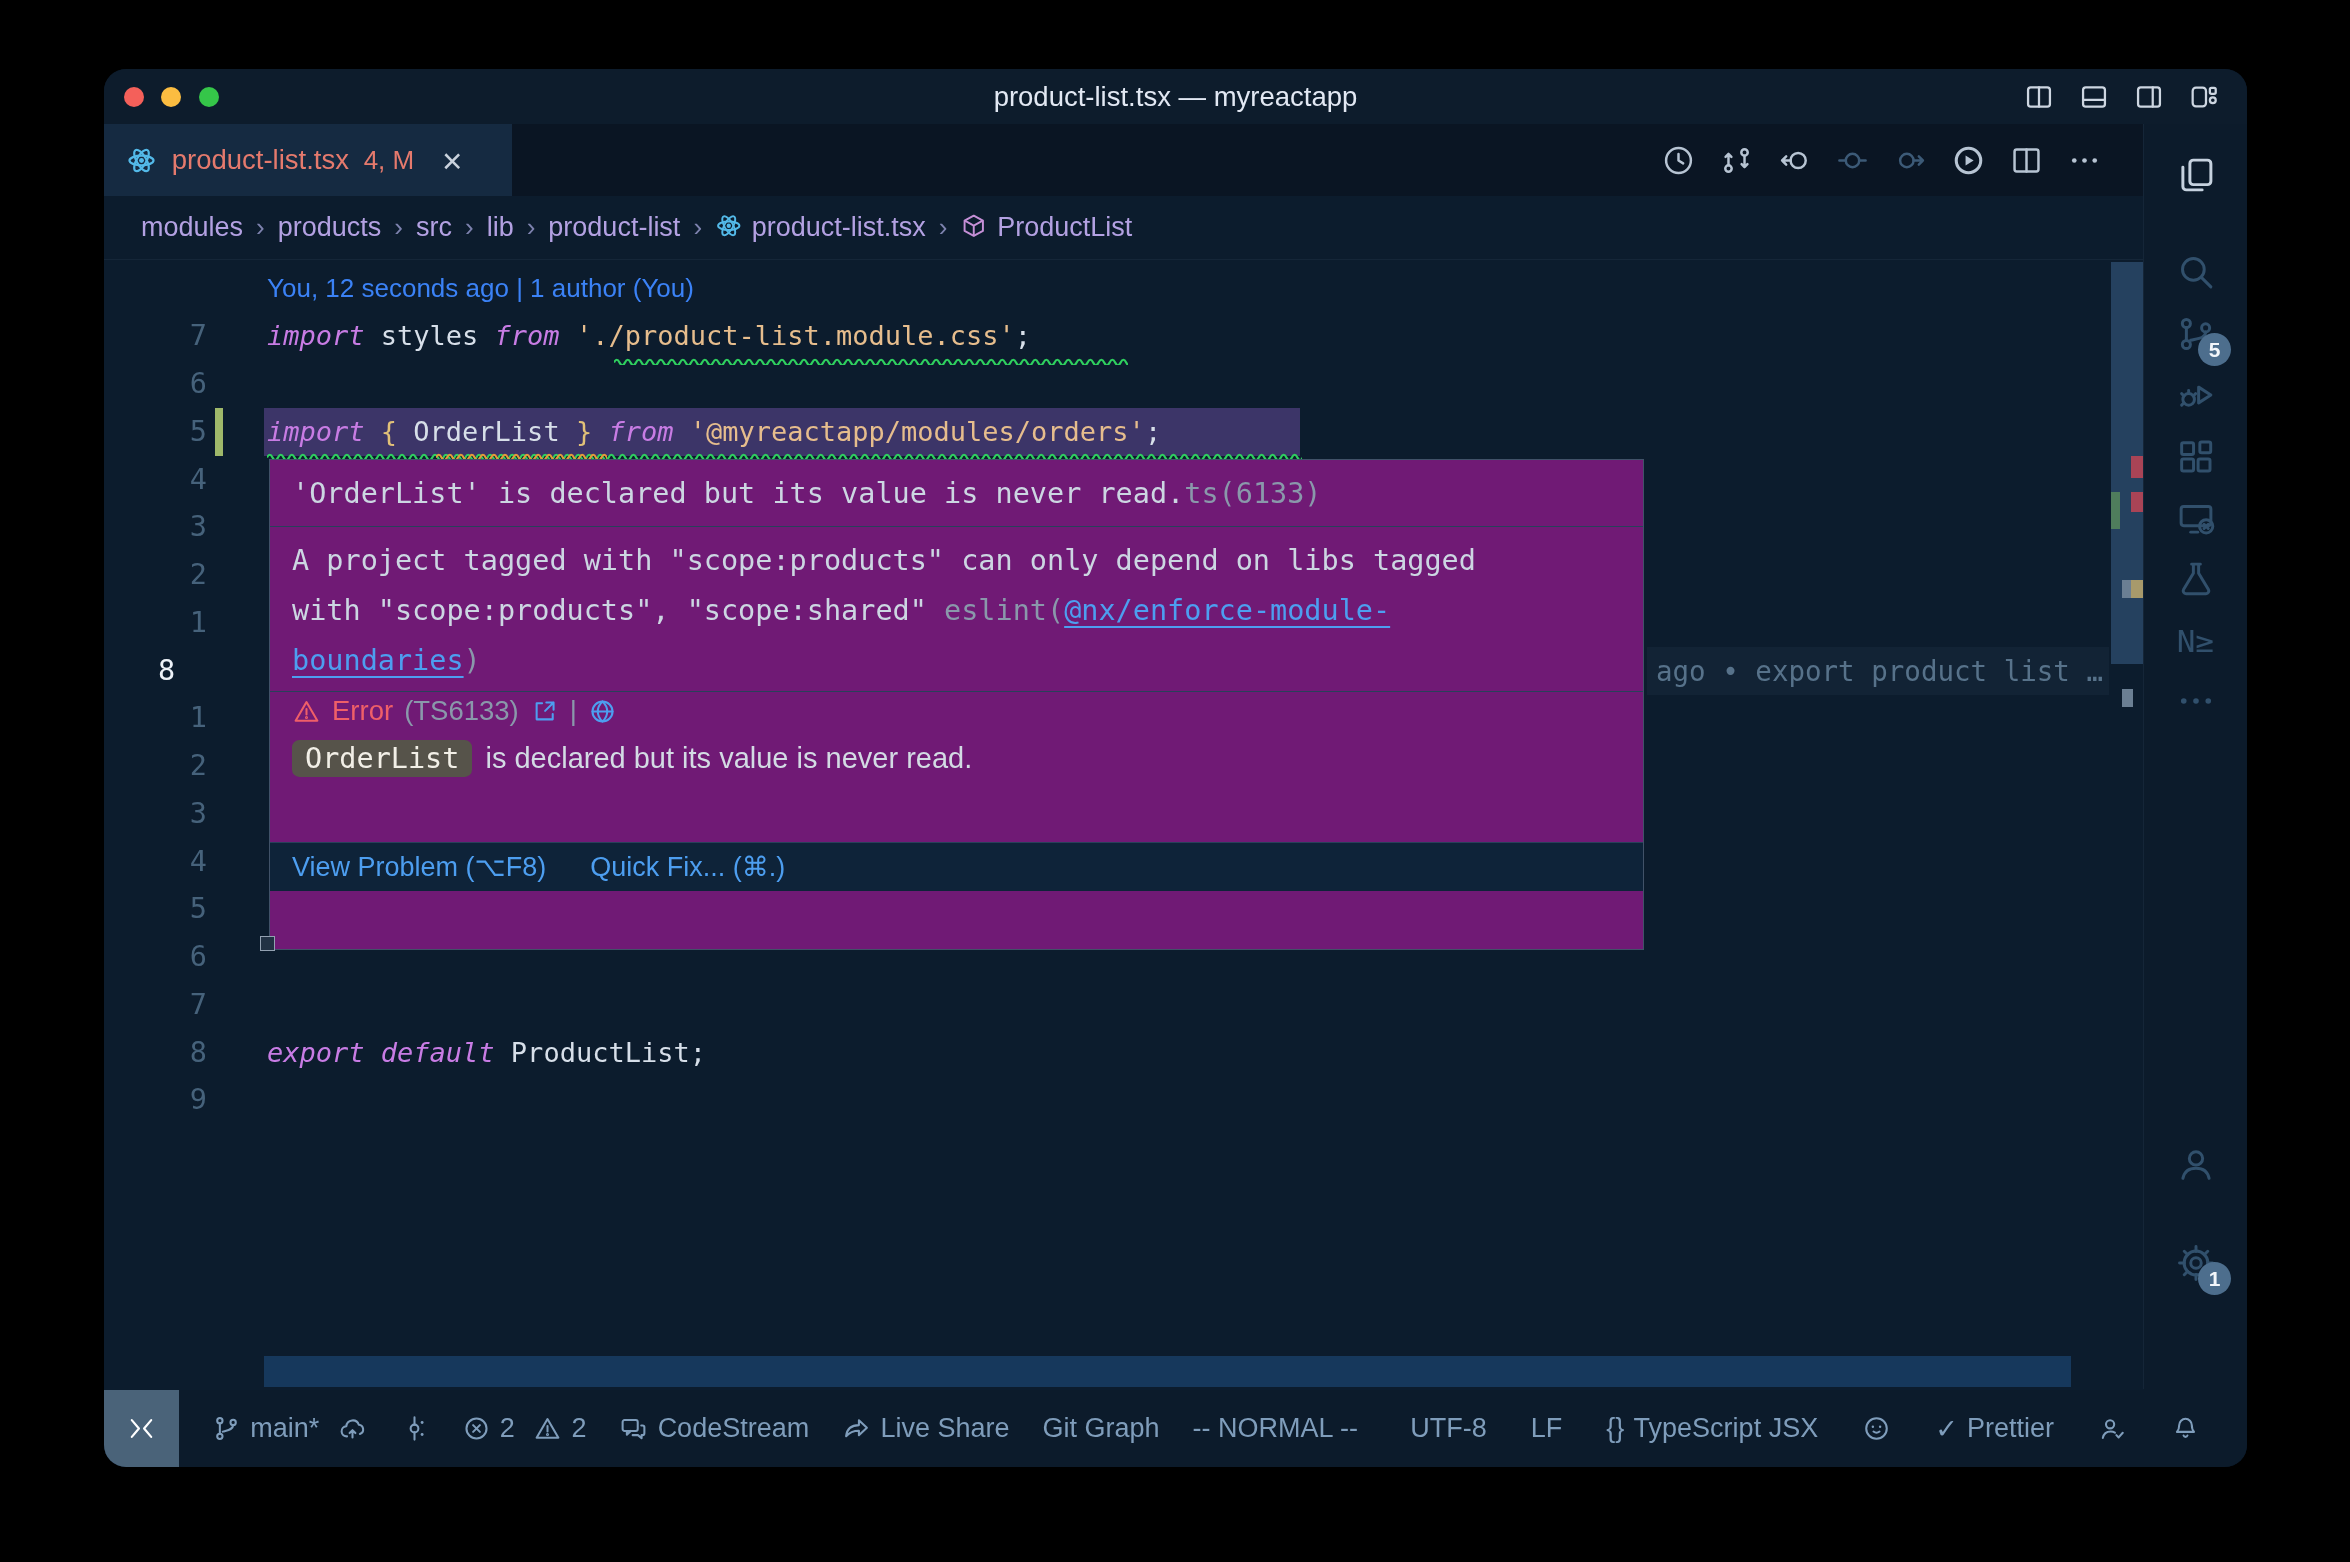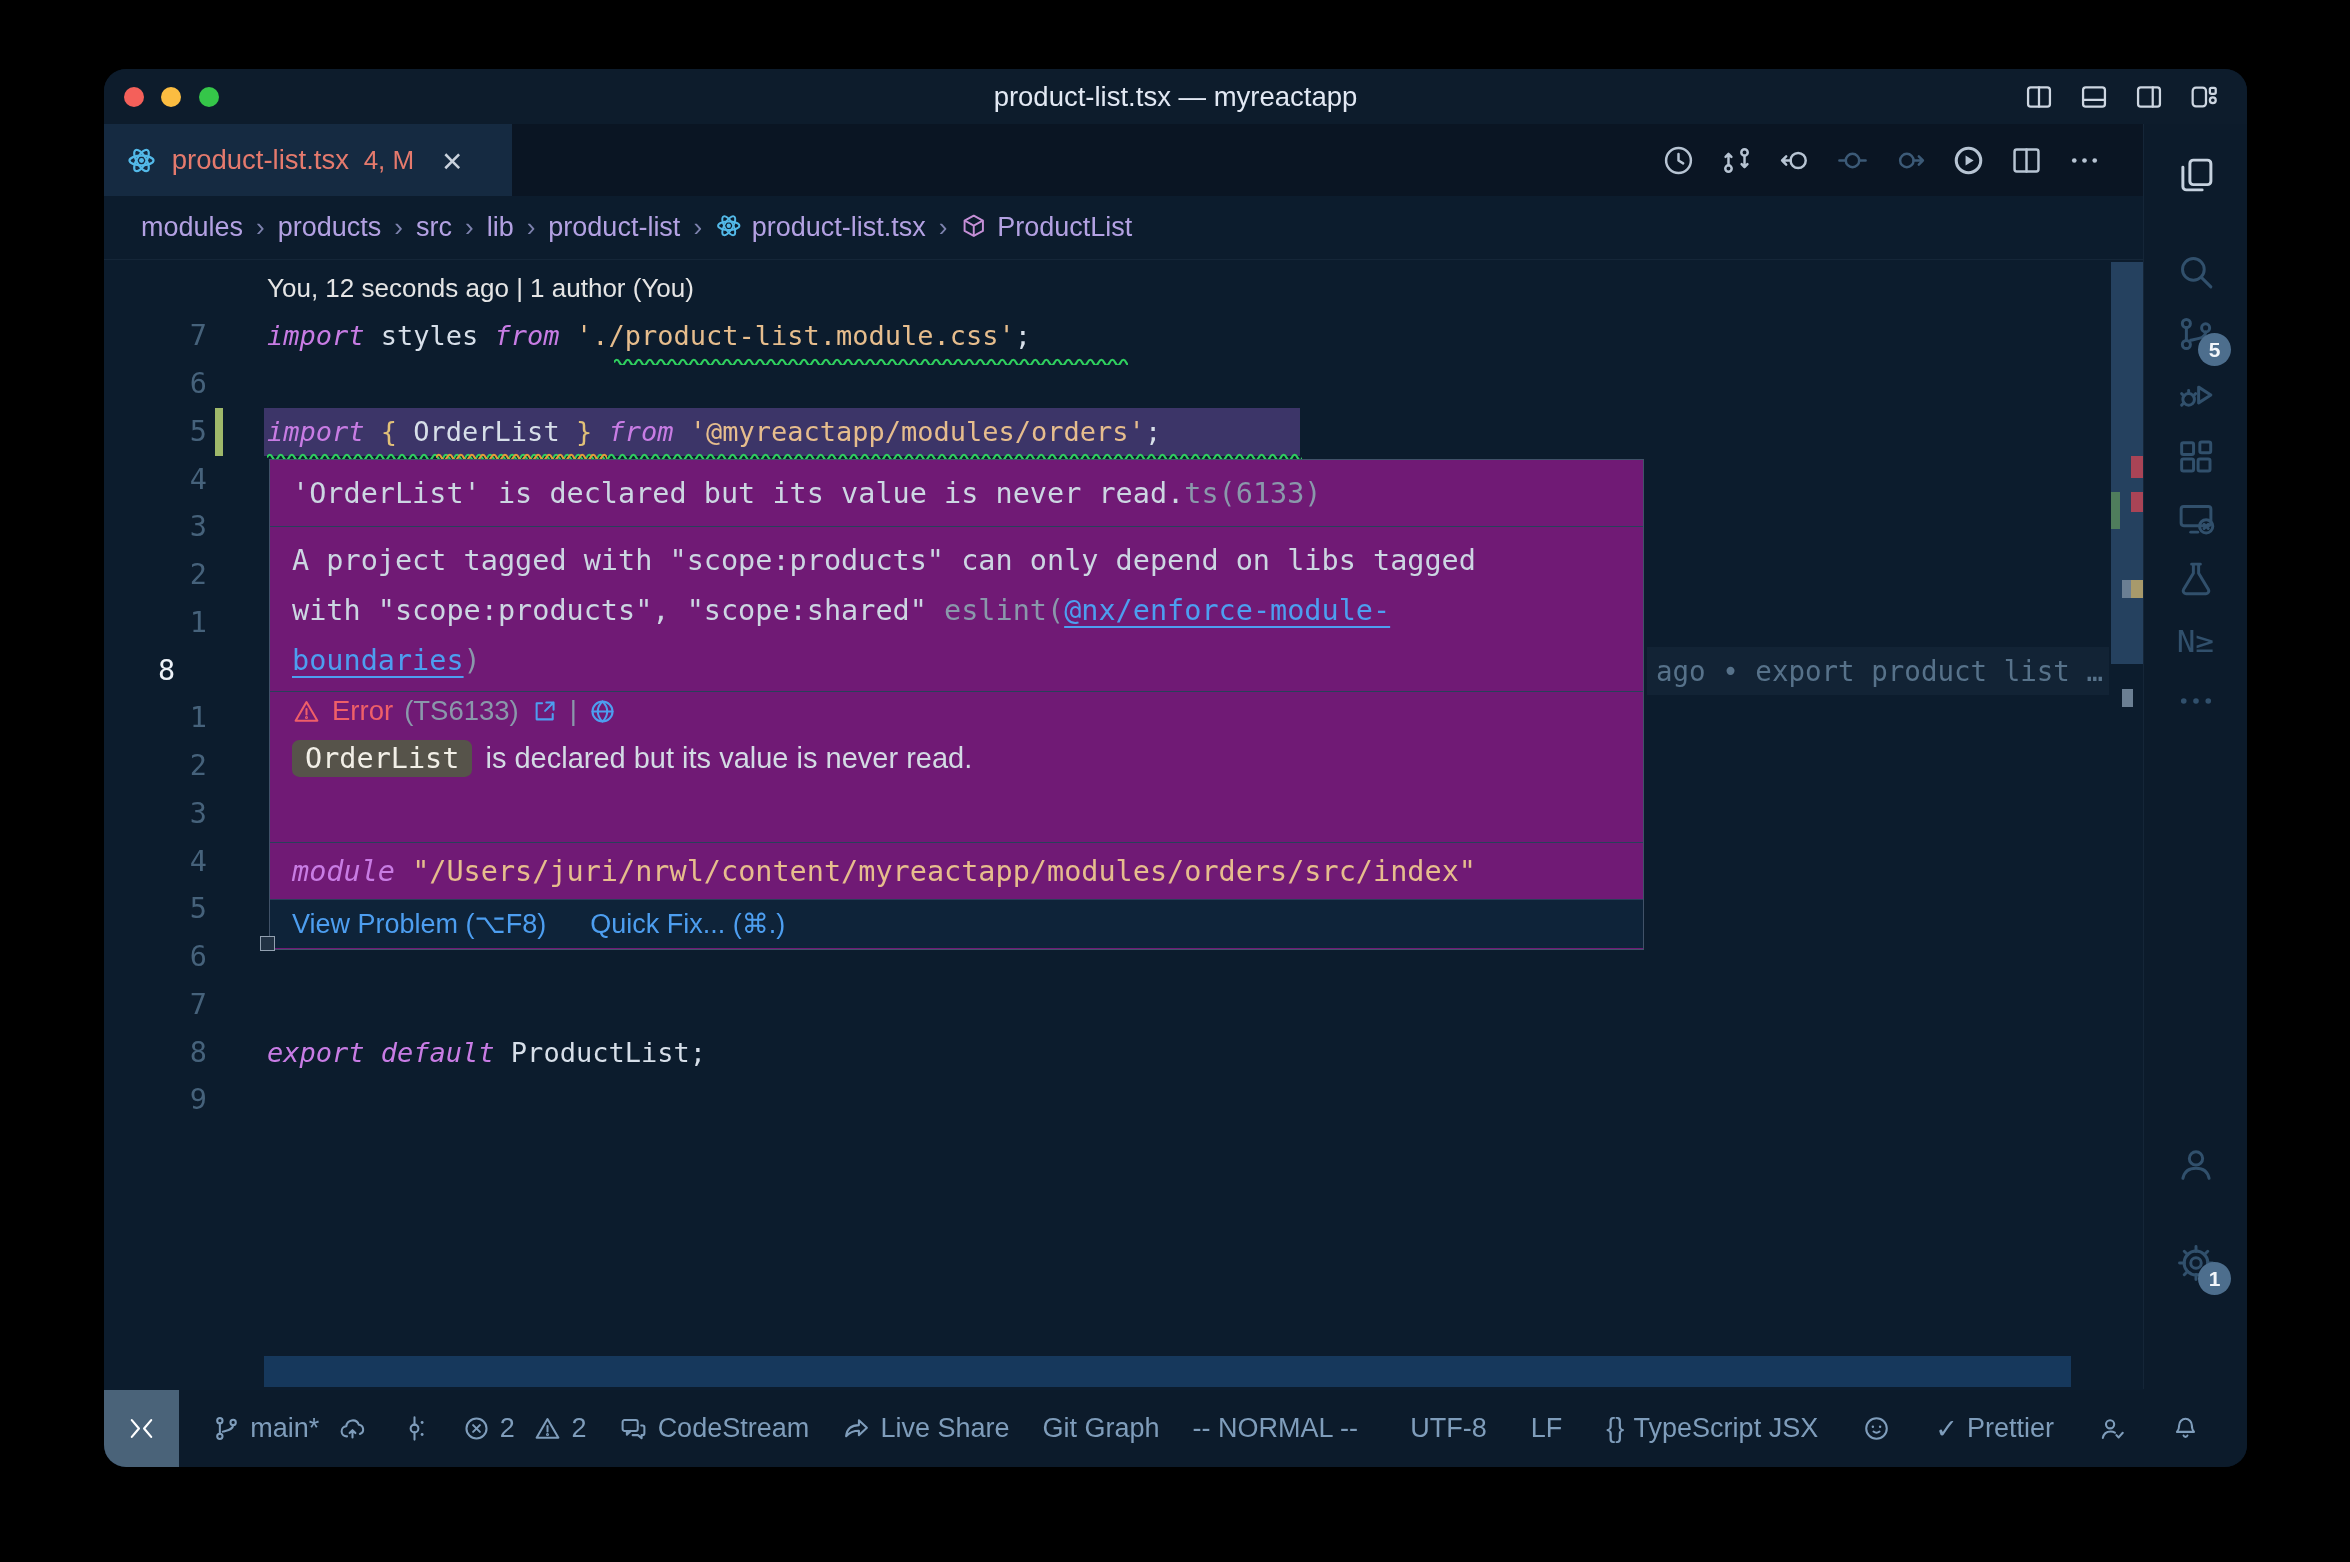--- a/index.html
+++ b/index.html
@@ -36,21 +36,21 @@
   
   .breadcrumbs { position:absolute; left:0; top:127px; width:2040px; height:64px; background:#0c1c2d;
                  display:flex; align-items:center; padding-left:37px; gap:13px;
                  border-bottom:1.8px solid #152638; font-size:27px; color:#b3a1e2; }
   .crumb { display:flex; gap:9.2px; }
   .crumb .ficon { width:27.5px; height:27.5px; }
   .crumb-sep { color:#7d82ae; font-size:26px; }
 
   
   .editor { position:absolute; left:0; top:191px; width:2040px; height:1130px; background:#0c1c2d; }
-  .blame-top { position:absolute; left:163px; top:13px; font-size:26px; color:#e5e5e5; }
+  .blame-top { position:absolute; left:163px; top:13px; font-size:26px; color:#3b82f6; }
   .gutter-num { position:absolute; width:103px; text-align:right; font-size:28.5px; color:#46627b;
                 font-family:"DejaVu Sans Mono", monospace; height:48px; line-height:48px; }
   .gutter-num.current { text-align:left; left:54px !important; width:73px; color:#edf2f8; }
   .code-row { position:absolute; left:163px; height:48px; line-height:48px; white-space:pre;
               font-family:"DejaVu Sans Mono", monospace; font-size:27px; z-index:1; }
   .tok-kw { color:#c87ce4; font-style:italic; }
   .tok-plain { color:#d7dfe9; }
   .tok-brace { color:#e2c178; }
   .tok-str { color:#e6bd8d; }
   .sel-rect { position:absolute; background:#3c3568; z-index:0; }
@@ -352,25 +352,20 @@
                 <circle cx="12" cy="12" r="8.3"></circle>
                 <path d="M3.7 12h16.6M12 3.7c-5.2 4.8-5.2 11.8 0 16.6M12 3.7c5.2 4.8 5.2 11.8 0 16.6"></path>
               </svg>
             </span>
         </div>
         <div class="chip-row">
           <span class="chip">OrderList</span>
           <span>is declared but its value is never read.</span>
         </div>
       </div>
-      <div class="tt-sec tt4 mono">
-        <span class="tok-kw">module</span>
-          <span>&nbsp;</span>
-          <span class="tok-str">"/Users/juri/nrwl/content/myreactapp/modules/orders/src/index"</span>
-      </div>
       <div class="tt-sec tt5">
         <a>View Problem (⌥F8)</a>
         <a>Quick Fix... (⌘.)</a>
       </div>
     </div>
     <div class="resize-grip"></div>
   </div>
 
   <div class="activitybar" id="activityBar">
       <div class="act-item bright" style="top: 51px;"><svg viewBox="0 0 24 24" fill="none" stroke="currentColor" stroke-width="1.7" stroke-linecap="round" stroke-linejoin="round">

